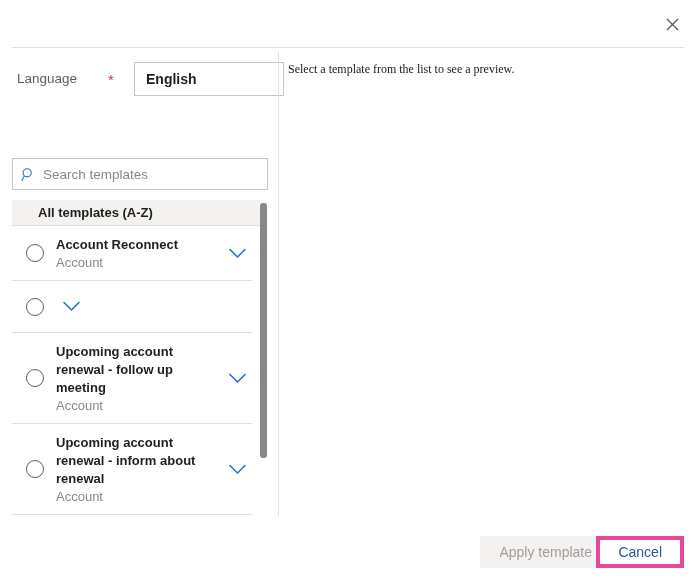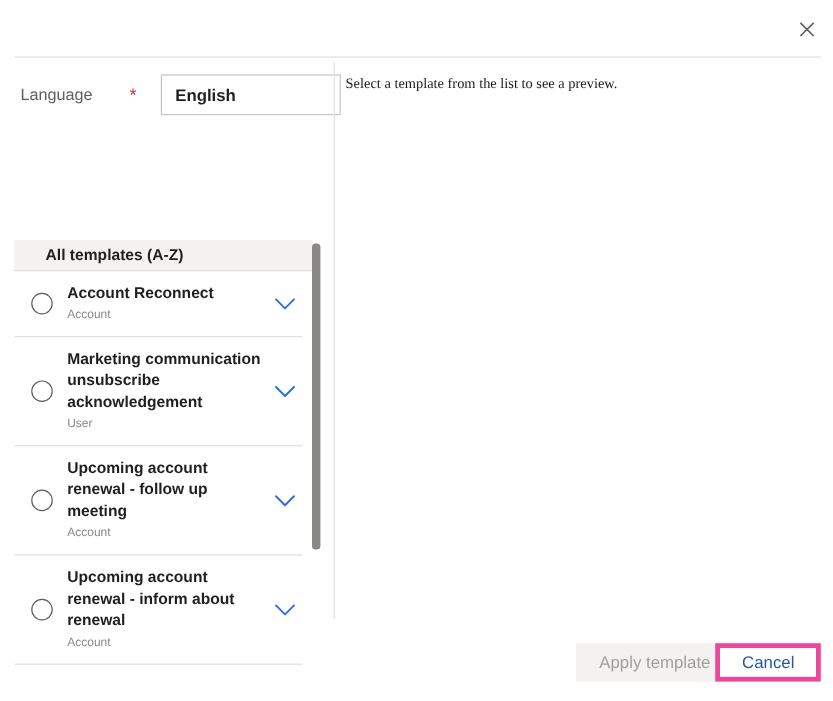--- a/index.html
+++ b/index.html
@@ -208,21 +208,21 @@
     min-width: 0;
     padding-right: 4px;
   }
   .row-title {
     font-size: 13px;
     font-weight: bold;
     color: #201f1e;
     line-height: 16px;
   }
   .row-sub {
-    font-size: 10px;
+    font-size: 13px;
     color: #8a8886;
     line-height: 17px;
     margin-top: 1px;
   }
   .chevron {
     flex: 0 0 auto;
     width: 30px;
     display: flex;
     align-items: center;
     justify-content: center;
@@ -319,44 +319,49 @@
 <div class="dialog-body">
 
   <div class="left-pane">
 
     <div class="language-row">
       <div class="language-label">Language</div>
       <div class="required-asterisk">*</div>
       <div class="language-field">English</div>
     </div>
 
+    <div class="search-box">
+      <span class="search-icon">
+        <svg width="15" height="15" viewBox="0 0 15 15" aria-hidden="true">
+          <circle cx="6.2" cy="5.8" r="4.1" stroke="#2b6fd6" stroke-width="1.1" fill="none"></circle>
+          <path d="M3.3 9.1 L0.9 13.4" stroke="#2b6fd6" stroke-width="1.1" fill="none" stroke-linecap="round"></path>
+        </svg>
+      </span>
+      <input class="search-input" type="text" placeholder="Search templates" style="">
+    </div>
 
     <div class="list-wrap">
       <div class="list-group-header">All templates (A-Z)</div>
       <div class="list-scroll">
 
         <div class="template-row">
           <span class="radio"></span>
           <span class="row-text">
             <span class="row-title">Account Reconnect</span>
             <span class="row-sub" style="display:block">Account</span>
           </span>
           <span class="chevron">
             <svg width="17" height="11" viewBox="0 0 17 11" aria-hidden="true">
               <path d="M1 1.5 L8.5 9 L16 1.5" stroke="#2b6fd6" stroke-width="1.6" fill="none" stroke-linecap="round" stroke-linejoin="round"></path>
             </svg>
           </span>
         </div>
 
         <div class="template-row">
           <span class="radio"></span>
-          <span class="row-text">
-            <span class="row-title">Marketing communication unsubscribe acknowledgement</span>
-            <span class="row-sub" style="display:block">User</span>
-          </span>
           <span class="chevron">
             <svg width="17" height="11" viewBox="0 0 17 11" aria-hidden="true">
               <path d="M1 1.5 L8.5 9 L16 1.5" stroke="#2b6fd6" stroke-width="1.6" fill="none" stroke-linecap="round" stroke-linejoin="round"></path>
             </svg>
           </span>
         </div>
 
         <div class="template-row">
           <span class="radio"></span>
           <span class="row-text">

